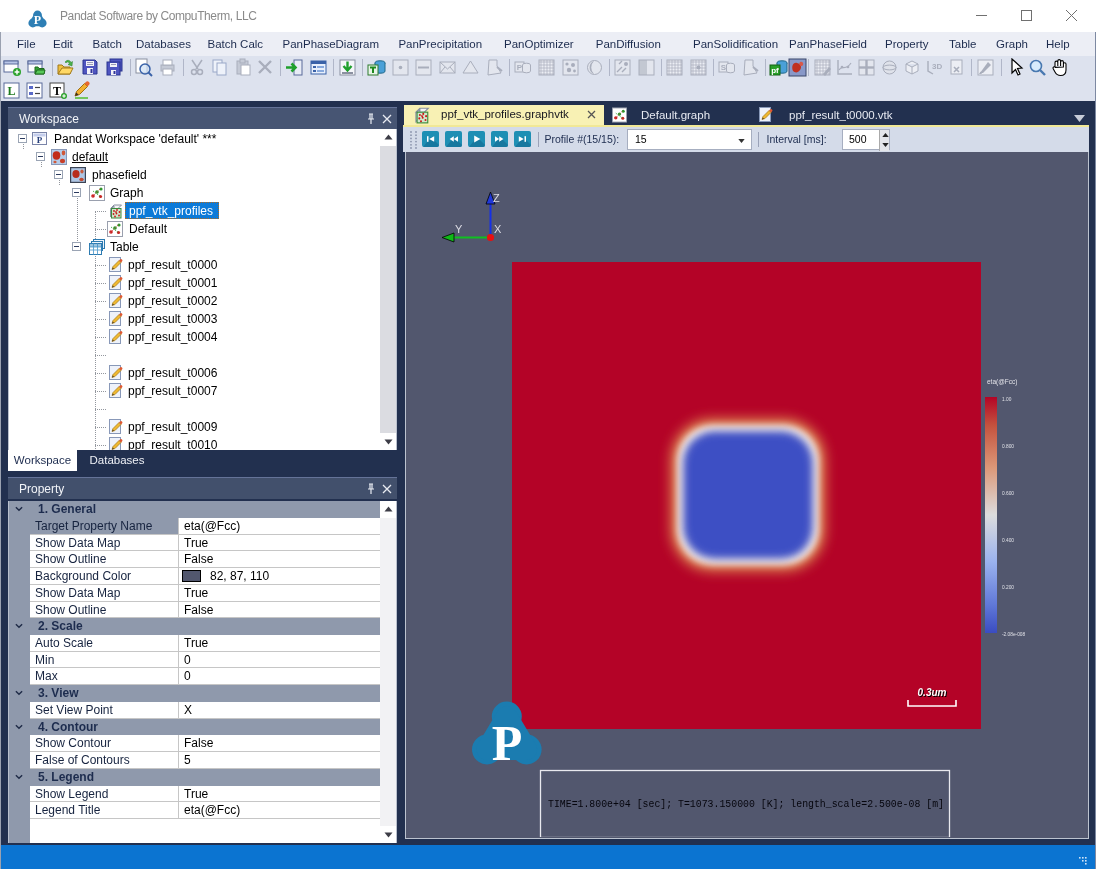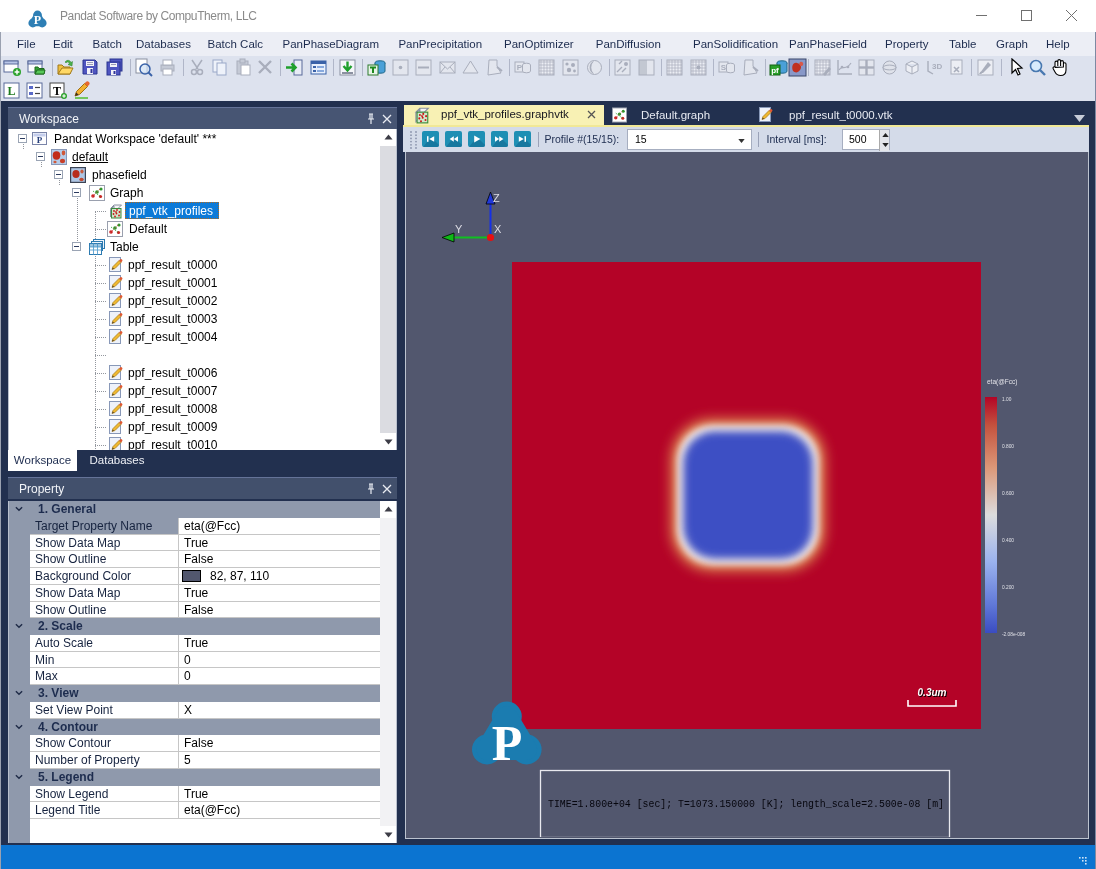--- a/index.html
+++ b/index.html
@@ -572,29 +572,20 @@
     </div>
     <div class="trow" style="left:0;top:253px;width:370px">
       <svg class="ticon" style="left:98px" width="16" height="16" viewBox="0 0 16 16">
         <rect x="2.5" y="0.5" width="11" height="14" fill="#eef2fa" stroke="#8898b8"></rect>
         <path d="M5 12.5 L6 9.5 L12 3.5 L14 5.5 L8 11.5 Z" fill="#f0b830" stroke="#a07818" stroke-width="0.7"></path>
         <path d="M12 3.5 L14 5.5 L15 4.5 A1.4 1.4 0 0 0 13 2.5 Z" fill="#e05830"></path>
         <path d="M5 12.5 L5.7 10.4 L7.1 11.8 Z" fill="#504028"></path>
       </svg>
       <span class="txt" style="left:119px">ppf_result_t0007</span>
     </div>
-    <div class="trow" style="left:0;top:271px;width:370px">
-      <svg class="ticon" style="left:98px" width="16" height="16" viewBox="0 0 16 16">
-        <rect x="2.5" y="0.5" width="11" height="14" fill="#eef2fa" stroke="#8898b8"></rect>
-        <path d="M5 12.5 L6 9.5 L12 3.5 L14 5.5 L8 11.5 Z" fill="#f0b830" stroke="#a07818" stroke-width="0.7"></path>
-        <path d="M12 3.5 L14 5.5 L15 4.5 A1.4 1.4 0 0 0 13 2.5 Z" fill="#e05830"></path>
-        <path d="M5 12.5 L5.7 10.4 L7.1 11.8 Z" fill="#504028"></path>
-      </svg>
-      <span class="txt" style="left:119px">ppf_result_t0008</span>
-    </div>
     <div class="trow" style="left:0;top:289px;width:370px">
       <svg class="ticon" style="left:98px" width="16" height="16" viewBox="0 0 16 16">
         <rect x="2.5" y="0.5" width="11" height="14" fill="#eef2fa" stroke="#8898b8"></rect>
         <path d="M5 12.5 L6 9.5 L12 3.5 L14 5.5 L8 11.5 Z" fill="#f0b830" stroke="#a07818" stroke-width="0.7"></path>
         <path d="M12 3.5 L14 5.5 L15 4.5 A1.4 1.4 0 0 0 13 2.5 Z" fill="#e05830"></path>
         <path d="M5 12.5 L5.7 10.4 L7.1 11.8 Z" fill="#504028"></path>
       </svg>
       <span class="txt" style="left:119px">ppf_result_t0009</span>
     </div>
     <div class="trow" style="left:0;top:307px;width:370px">
@@ -738,21 +729,21 @@
     <div class="prow" style="top:234px;height:17px">
       <div class="plab" style="">
         <span>Show Contour</span>
       </div>
       <div class="pval">
         <span>False</span>
       </div>
     </div>
     <div class="prow" style="top:251px;height:17px">
       <div class="plab" style="">
-        <span>Number of Property</span>
+        <span>False of Contours</span>
       </div>
       <div class="pval">
         <span>5</span>
       </div>
     </div>
     <div class="phead" style="top:268px;height:17px">
       <svg class="chev" width="9" height="9" viewBox="0 0 9 9">
         <path d="M1 2.5 L4.5 6 L8 2.5" stroke="#202c48" stroke-width="1.6" fill="none"></path>
       </svg>
       <span class="cap">5. Legend</span>

